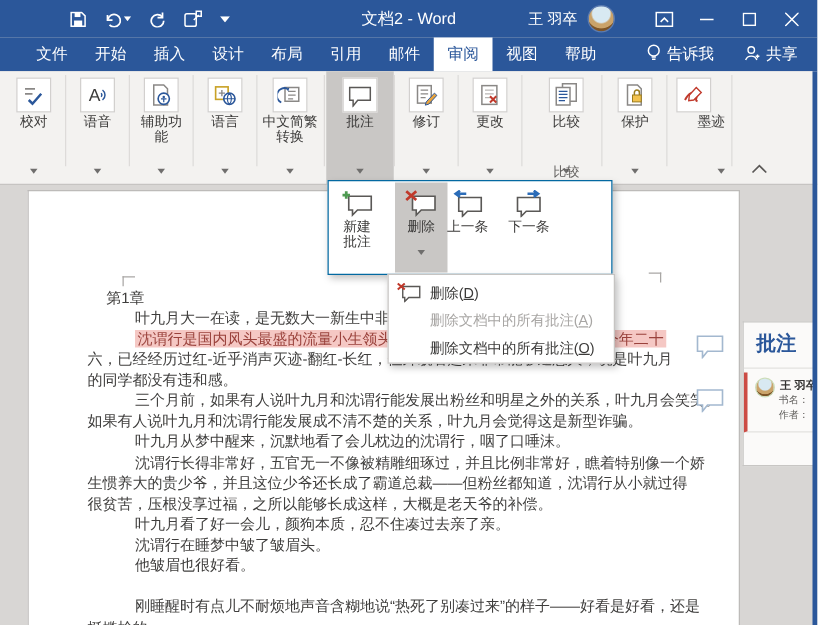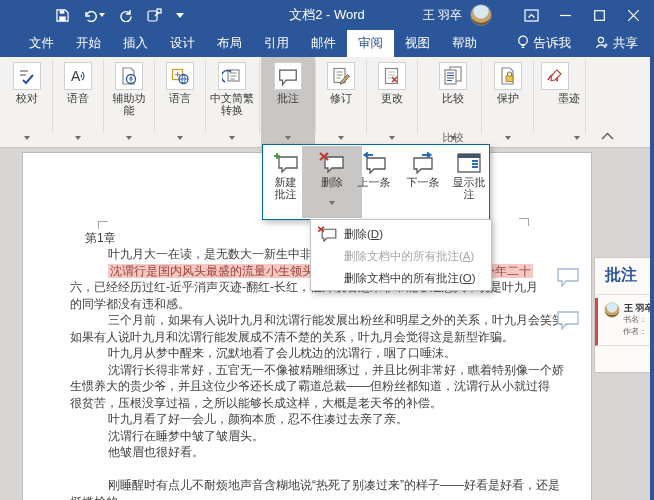--- a/index.html
+++ b/index.html
@@ -386,49 +386,41 @@
 
   <div class="flyout">
     <div class="fbtn" style="left:1px;width:43px;">
       <div class="ficon"><svg width="26" height="22" viewBox="0 0 26 22">
             <path d="M6,5 h18 v11 h-11 l-4,4 v-4 h-3 z" fill="#fff" stroke="#5a5856" stroke-width="1.3"></path>
             <path d="M4,1 v6 M1,4 h6" stroke="#4e9a51" stroke-width="2.2"></path>
           </svg></div>
       <div class="flabel">新建
 批注</div>
     </div>
-    <div class="fbtn pressed" style="left:39px;width:60px;">
+    <div class="fbtn pressed" style="left:53px;width:42px;">
       <div class="ficon"><svg width="26" height="22" viewBox="0 0 26 22">
             <path d="M6,5 h18 v11 h-11 l-4,4 v-4 h-3 z" fill="#fff" stroke="#5a5856" stroke-width="1.3"></path>
             <path d="M1,1 l8,7 M9,1 l-8,7" stroke="#c0392b" stroke-width="2.2"></path>
           </svg></div>
       <div class="flabel">删除</div>
       <div class="farrow"><i></i></div>
     </div>
     <div class="fbtn" style="left:87px;width:48px;">
       <div class="ficon"><svg width="26" height="22" viewBox="0 0 26 22">
             <path d="M6,6 h18 v11 h-11 l-4,4 v-4 h-3 z" fill="#fff" stroke="#5a5856" stroke-width="1.3"></path>
             <path d="M12,3 h-8 M7,0.5 l-3.5,2.5 l3.5,2.5" fill="none" stroke="#2b6cb8" stroke-width="2"></path>
           </svg></div>
       <div class="flabel">上一条</div>
     </div>
     <div class="fbtn" style="left:136px;width:48px;">
       <div class="ficon"><svg width="26" height="22" viewBox="0 0 26 22">
             <path d="M4,6 h18 v11 h-11 l-4,4 v-4 h-3 z" fill="#fff" stroke="#5a5856" stroke-width="1.3"></path>
             <path d="M12,3 h8 M17,0.5 l3.5,2.5 l-3.5,2.5" fill="none" stroke="#2b6cb8" stroke-width="2"></path>
           </svg></div>
       <div class="flabel">下一条</div>
-    </div>
-    <div class="fbtn" style="left:185px;width:42px;">
-      <div class="ficon"><svg width="26" height="22" viewBox="0 0 26 22">
-            <rect x="2" y="2" width="22" height="18" fill="#fff" stroke="#5a5856" stroke-width="1.3"></rect>
-            <rect x="2" y="2" width="22" height="4" fill="#44546a"></rect>
-            <path d="M16,9 h6 M16,12 h6 M16,15 h6" stroke="#2b6cb8" stroke-width="1.8"></path>
-          </svg></div>
-      <div class="flabel">显示批注</div>
     </div>
   </div>
 
   <div class="submenu">
     <div class="mitem">
       <span class="micon"><svg width="22" height="16" viewBox="0 0 26 20">
             <path d="M7,4 h17 v11 h-11 l-4,4 v-4 h-2 z" fill="#fff" stroke="#5a5856" stroke-width="1.4"></path>
             <path d="M2,1 l7,6 M9,1 l-7,6" stroke="#c0392b" stroke-width="2"></path>
           </svg></span>
       <span><span>删除(</span><u>D</u><span>)</span></span>

